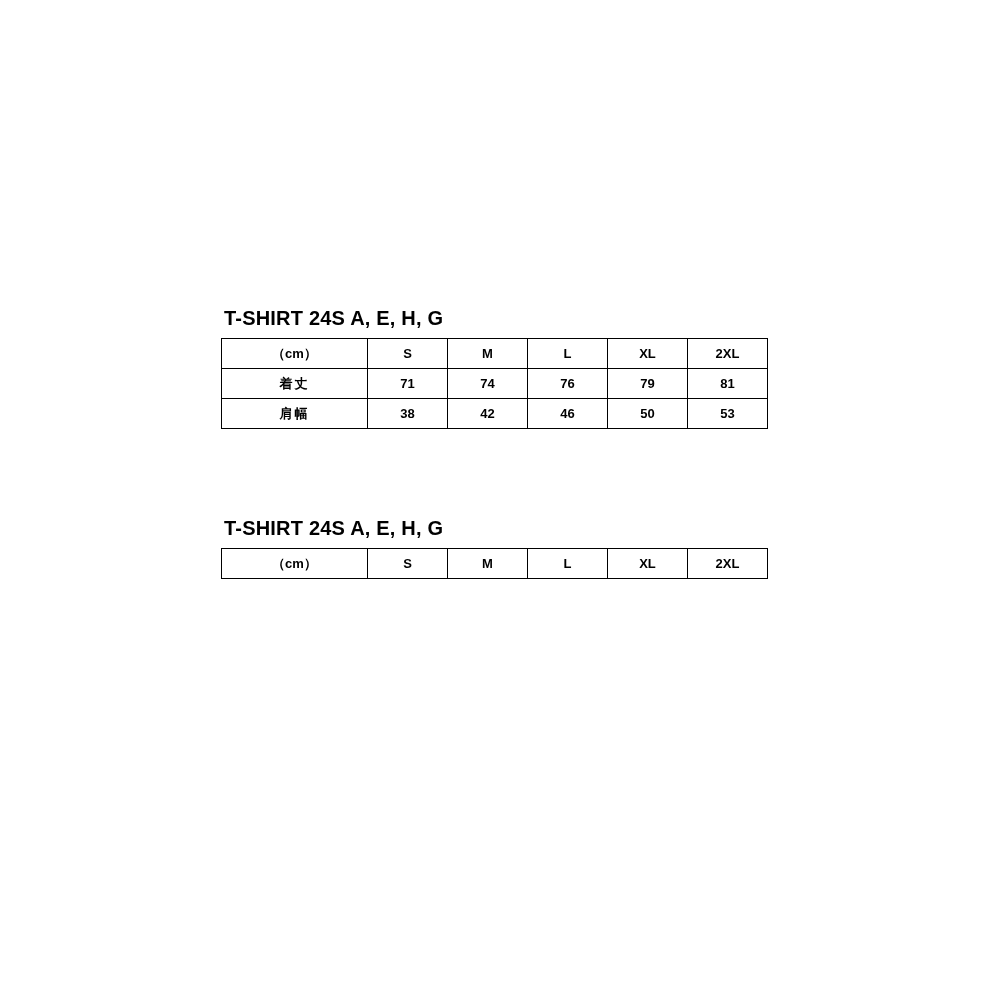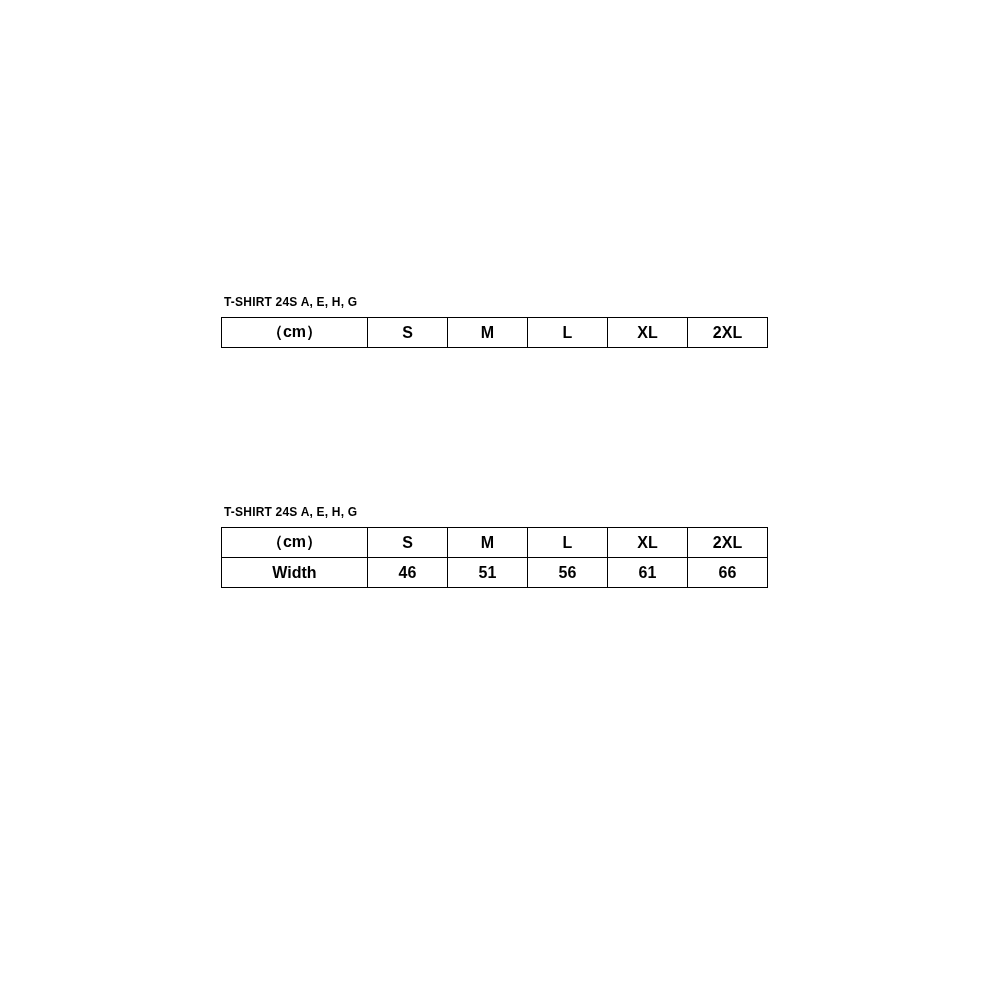--- a/index.html
+++ b/index.html
@@ -23,37 +23,37 @@
     height: 1000px;
   }
   .size-block {
     position: absolute;
     left: 221px;
   }
   #block-jp { top: 295px; }
   #block-en { top: 505px; }
 
   .block-title {
-    font-size: 12px;
+    font-size: 20px;
     font-weight: 700;
     letter-spacing: 0.2px;
-    margin: 0 0 8px 3px;
+    margin: 12px 0 8px 3px;
     white-space: nowrap;
   }
   table.size-table {
     border-collapse: collapse;
     table-layout: fixed;
   }
   table.size-table td,
   table.size-table th {
     border: 1.6px solid #000000;
     height: 30px;
     text-align: center;
     vertical-align: middle;
-    font-size: 16px;
+    font-size: 13px;
     font-weight: 700;
     padding: 0 4px;
     box-sizing: border-box;
   }
   table.size-table .col-label { width: 146px; }
   table.size-table .col-size  { width: 80px; }
   table.size-table th {
     font-weight: 700;
   }
   .jp-label {
@@ -72,43 +72,51 @@
         <tr>
           <th class="col-label">（cm）</th>
           <th class="col-size">S</th>
           <th class="col-size">M</th>
           <th class="col-size">L</th>
           <th class="col-size">XL</th>
           <th class="col-size">2XL</th>
         </tr>
       </thead>
       <tbody>
+        <tr>
+          <td class="col-label jp-label">着丈</td>
+          <td>71</td>
+          <td>74</td>
+          <td>76</td>
+          <td>79</td>
+          <td>81</td>
+        </tr>
+        <tr>
+          <td class="col-label jp-label">肩幅</td>
+          <td>38</td>
+          <td>42</td>
+          <td>46</td>
+          <td>50</td>
+          <td>53</td>
+        </tr>
       </tbody>
     </table>
   </div>
 
   <div class="size-block" id="block-en">
     <div class="block-title">T-SHIRT 24S A, E, H, G</div>
     <table class="size-table">
       <thead>
         <tr>
           <th class="col-label">（cm）</th>
           <th class="col-size">S</th>
           <th class="col-size">M</th>
           <th class="col-size">L</th>
           <th class="col-size">XL</th>
           <th class="col-size">2XL</th>
         </tr>
       </thead>
       <tbody>
-        <tr>
-          <td class="col-label">Width</td>
-          <td>46</td>
-          <td>51</td>
-          <td>56</td>
-          <td>61</td>
-          <td>66</td>
-        </tr>
       </tbody>
     </table>
   </div>
 
 </div>
 
 </body></html>

